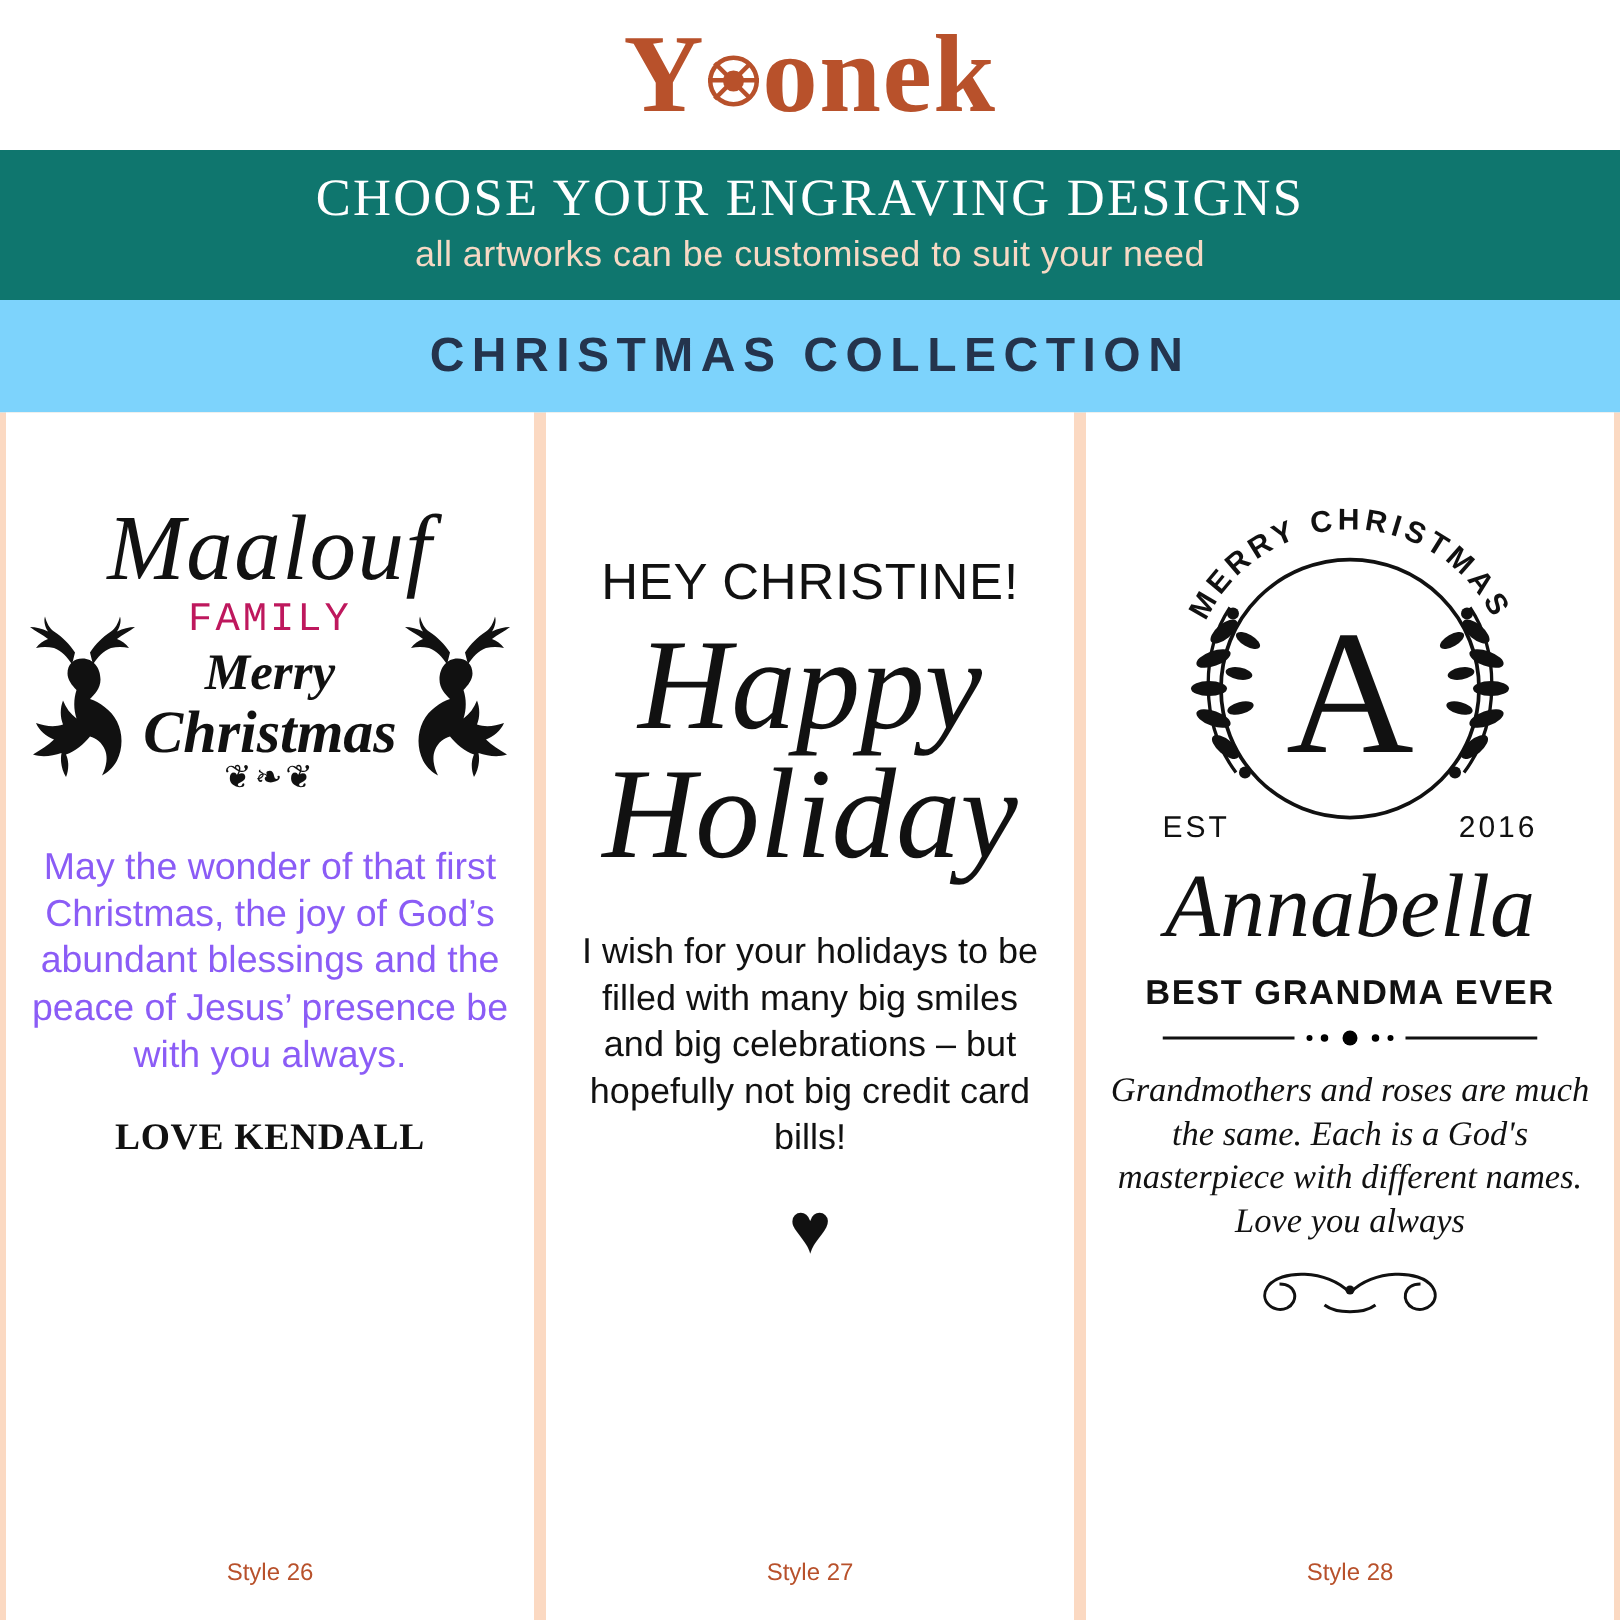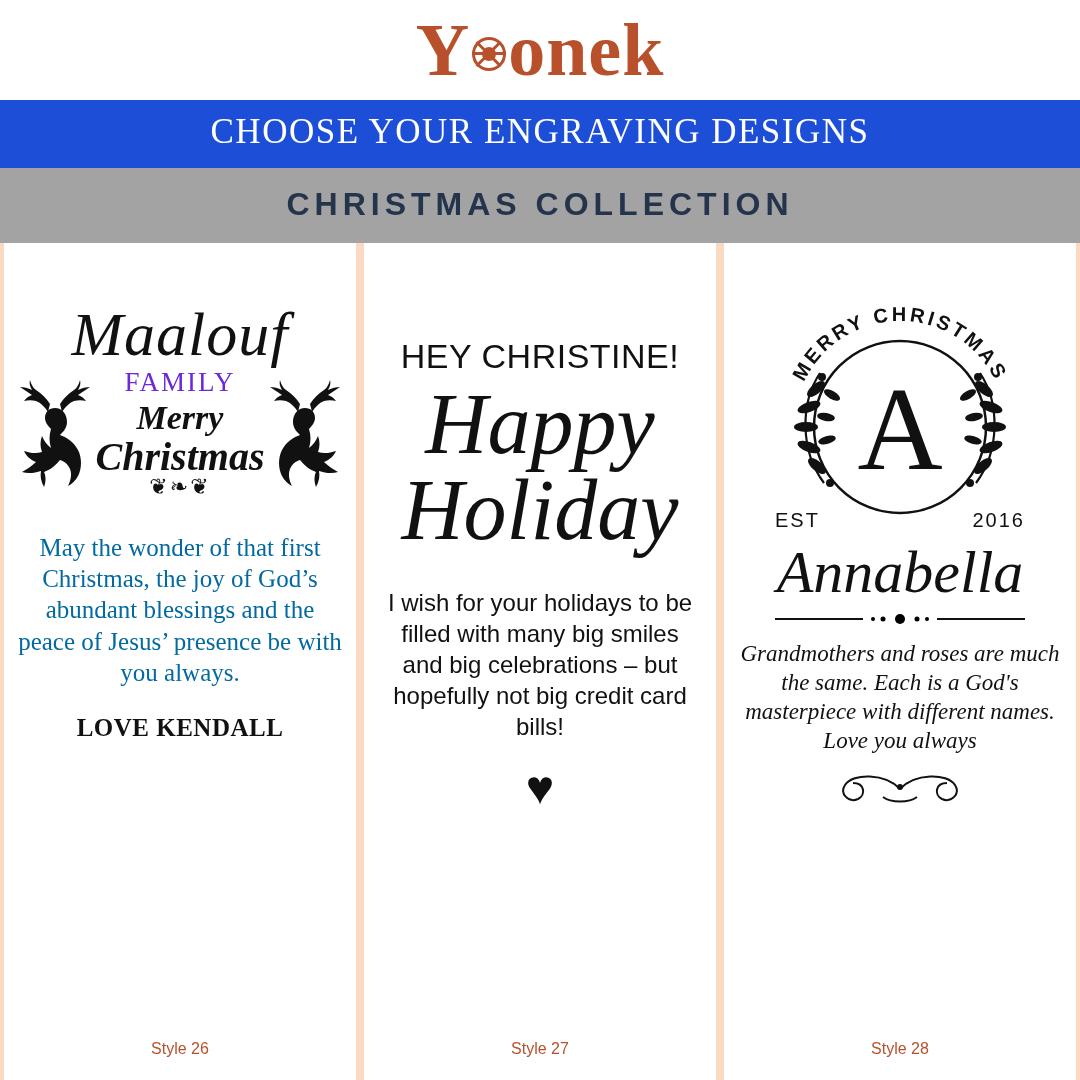--- a/index.html
+++ b/index.html
@@ -77,21 +77,21 @@
   .brand-ornament .dot {
     position: absolute;
     left: 16px; top: 16px;
     width: 14px; height: 14px;
     background: #b8512b;
     border-radius: 50%;
   }
 
   
   .navy-bar {
-    background: #1d4ed8;
+    background: #0f766e;
     color: #ffffff;
     padding: 12px 0 16px 0;
     text-align: center;
   }
   .navy-title {
     font-family: "Liberation Serif", serif;
     font-size: 35px;
     letter-spacing: 1.5px;
     line-height: 1.15;
     color: #ffffff;
@@ -99,21 +99,21 @@
   .navy-sub {
     font-family: "Liberation Sans", sans-serif;
     font-size: 24px;
     color: #f6d9c4;
     margin-top: 4px;
     letter-spacing: 0.3px;
   }
 
   
   .peach-bar {
-    background: #a3a3a3;
+    background: #7dd3fc;
     text-align: center;
     padding: 18px 0 20px 0;
   }
   .peach-title {
     font-family: "Liberation Sans", sans-serif;
     font-size: 32px;
     font-weight: 700;
     letter-spacing: 5px;
     color: #24344d;
   }
@@ -171,24 +171,24 @@
     justify-content: center;
     margin-top: 2px;
     width: 100%;
   }
   .c1-deer { width: 78px; height: 118px; flex: none; }
   .c1-mid {
     text-align: center;
     margin: 0 2px;
   }
   .c1-family {
-    font-family: Liberation Serif, serif;
+    font-family: Liberation Mono, monospace;
     font-size: 27px;
     letter-spacing: 2px;
-    color: #6d28d9;
+    color: #be185d;
   }
   .c1-merry {
     font-family: Liberation Serif, serif;
     font-style: italic;
     font-weight: 700;
     font-size: 34px;
     color: #111;
     line-height: 1.05;
     margin-top: 2px;
   }
@@ -201,25 +201,25 @@
     line-height: 1.05;
   }
   .c1-flourish {
     font-size: 22px;
     color: #111;
     letter-spacing: 2px;
     margin-top: -2px;
     line-height: 1;
   }
   .c1-verse {
-    font-family: Liberation Serif, serif;
+    font-family: Liberation Sans, sans-serif;
     font-size: 25px;
     line-height: 1.25;
     text-align: center;
-    color: #0369a1;
+    color: #8b5cf6;
     margin-top: 34px;
   }
   .c1-sign {
     font-family: "Liberation Serif", serif;
     font-weight: 700;
     font-size: 25px;
     letter-spacing: 0.5px;
     color: #111;
     margin-top: 26px;
     text-align: center;
@@ -350,20 +350,21 @@
         <span class="sp2"></span>
         <span class="sp3"></span>
         <span class="dot"></span>
       </span>
       <span class="y-part">onek</span>
     </div>
   </div>
 
   <div class="navy-bar">
     <div class="navy-title">CHOOSE YOUR ENGRAVING DESIGNS</div>
+    <div class="navy-sub">all artworks can be customised to suit your need</div>
   </div>
 
   <div class="peach-bar">
     <div class="peach-title">CHRISTMAS COLLECTION</div>
   </div>
 
   <div class="cards">
 
     <div class="card">
       <div class="card-art">
@@ -448,20 +449,21 @@
               <circle cx="210" cy="206" r="4"></circle>
             </g>
             <text x="140" y="192" text-anchor="middle" font-family="Liberation Serif, serif" font-size="118" fill="#111" id="mono-label">A</text>
           </svg>
         </div>
         <div class="c3-est-row">
           <span>EST</span>
           <span>2016</span>
         </div>
         <div class="c3-name">Annabella</div>
+        <div class="c3-role">BEST GRANDMA EVER</div>
         <div class="c3-div">
           <svg width="250" height="14" viewBox="0 0 250 14">
             <line x1="0" y1="7" x2="88" y2="7" stroke="#111" stroke-width="2"></line>
             <line x1="162" y1="7" x2="250" y2="7" stroke="#111" stroke-width="2"></line>
             <circle cx="98" cy="7" r="2"></circle>
             <circle cx="108" cy="7" r="2.5"></circle>
             <circle cx="125" cy="7" r="5"></circle>
             <circle cx="142" cy="7" r="2.5"></circle>
             <circle cx="152" cy="7" r="2"></circle>
           </svg>

